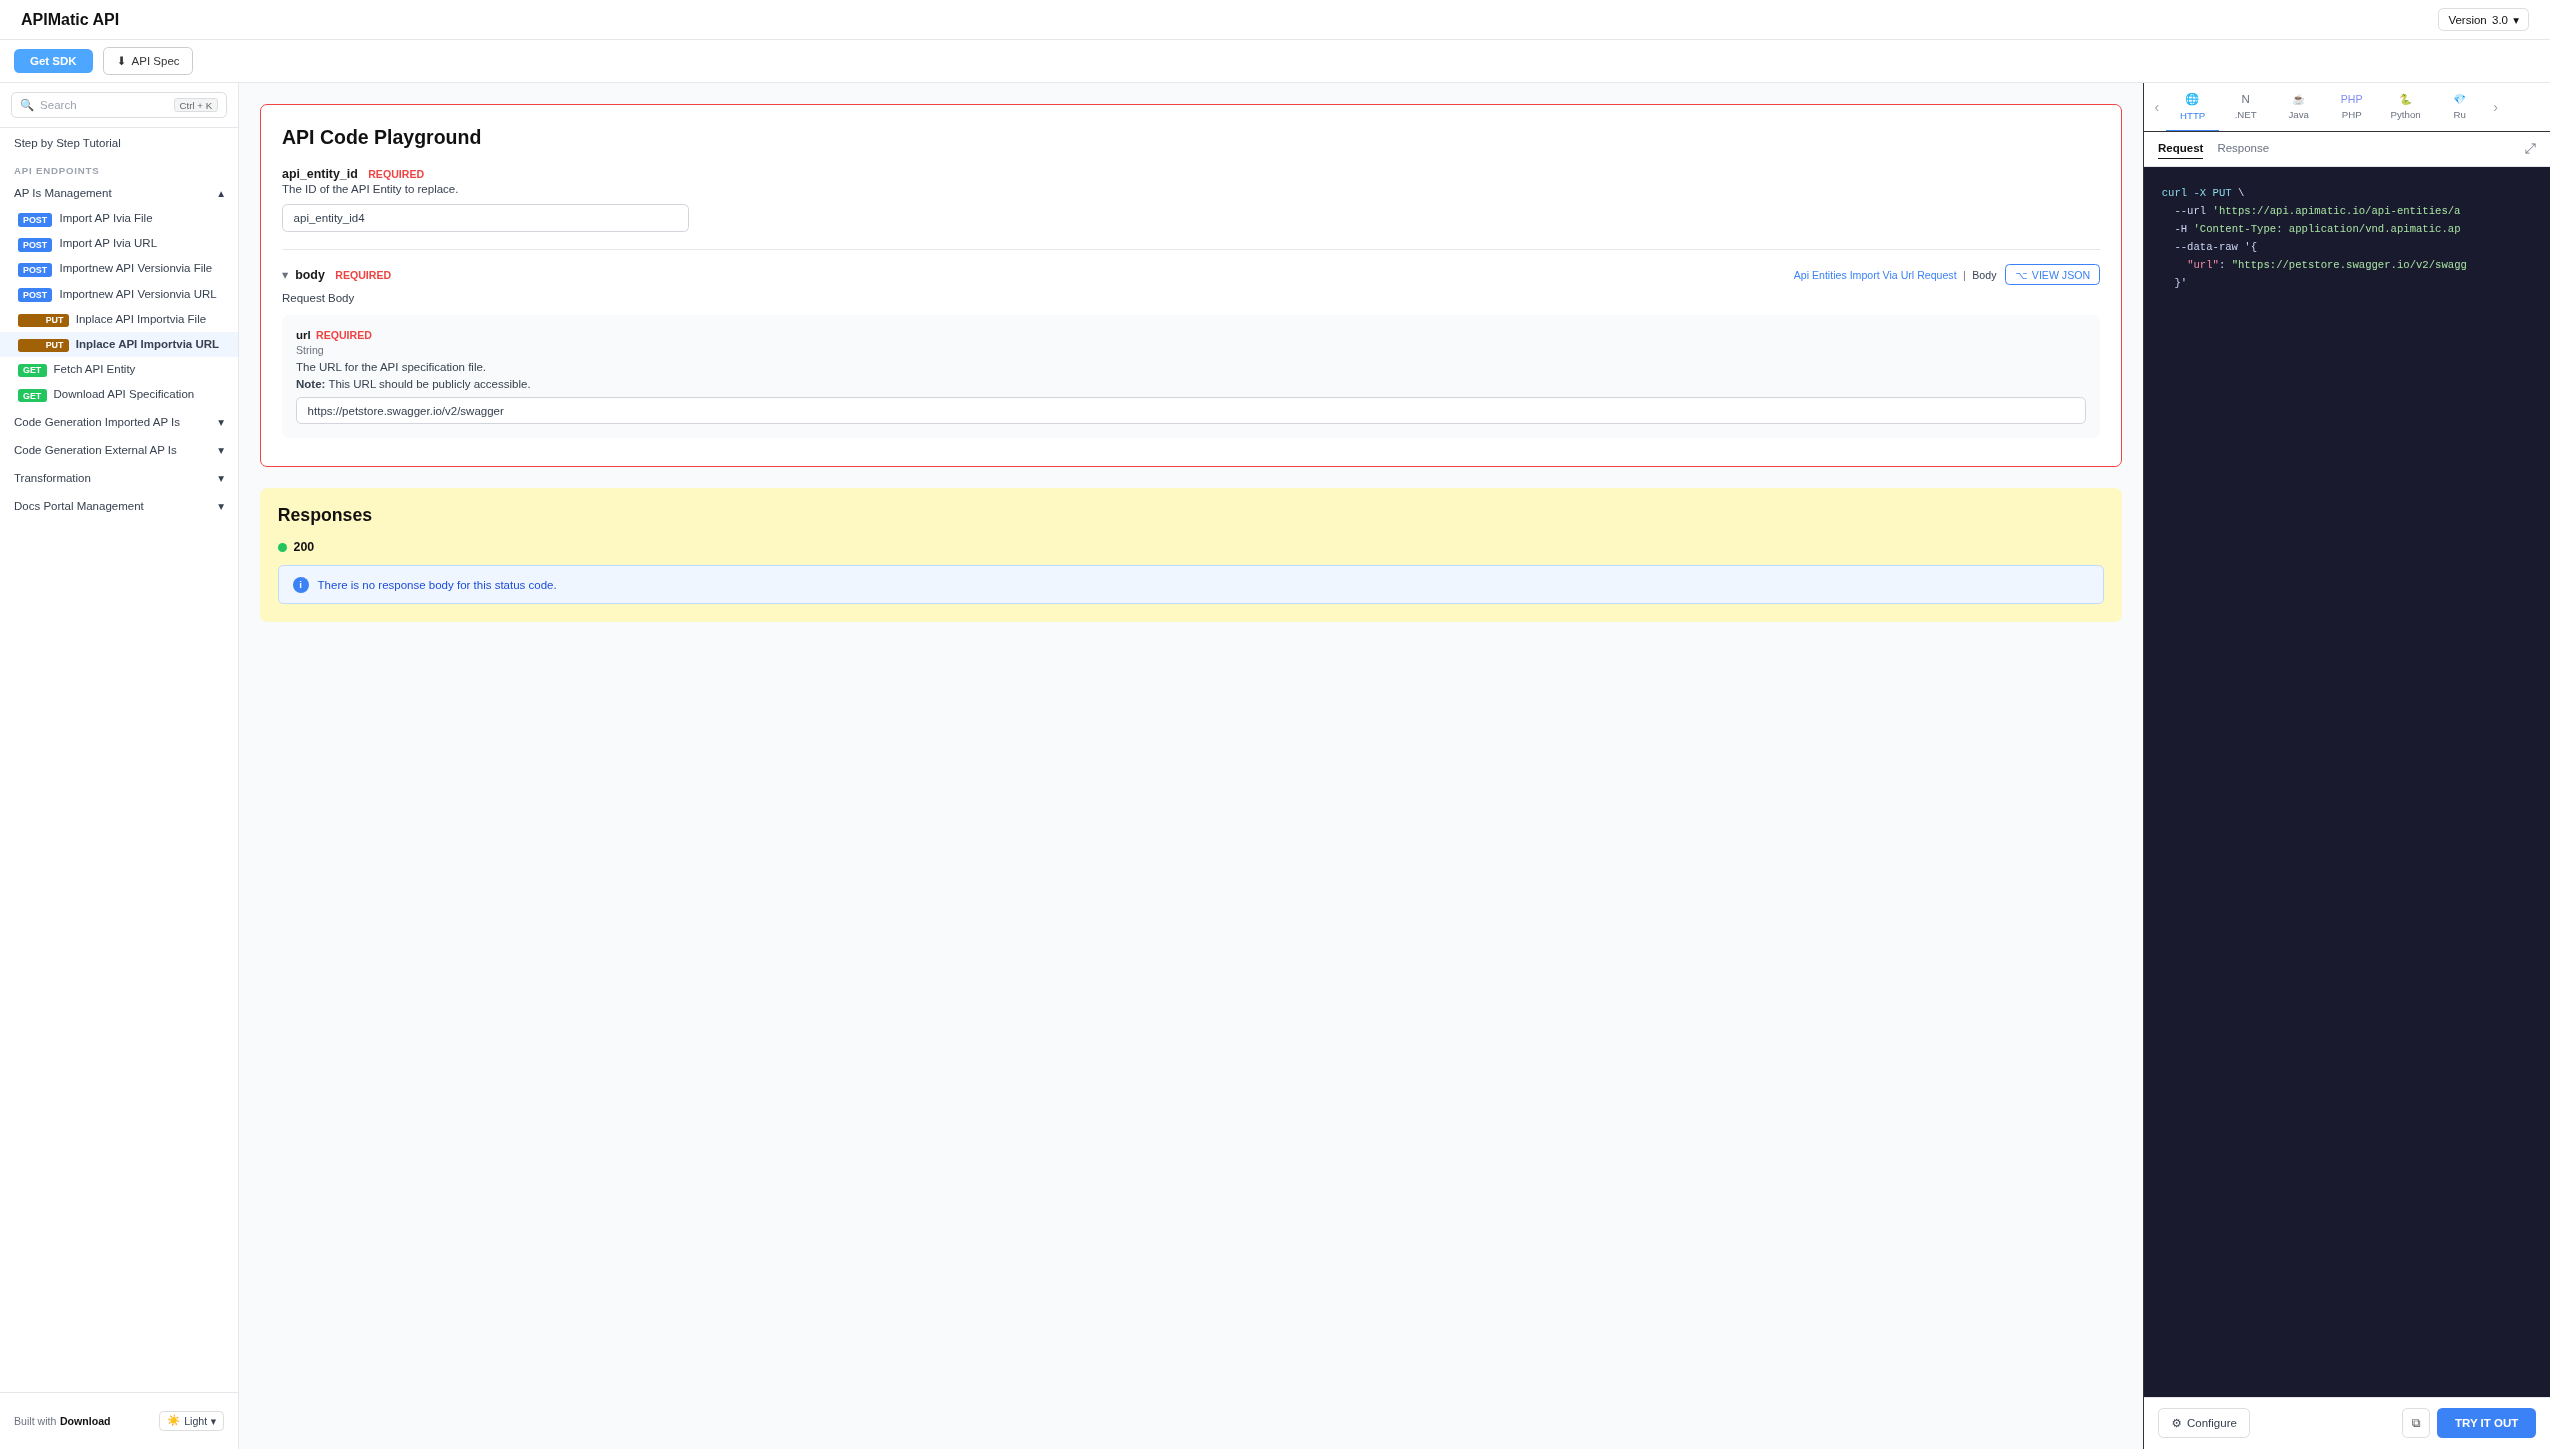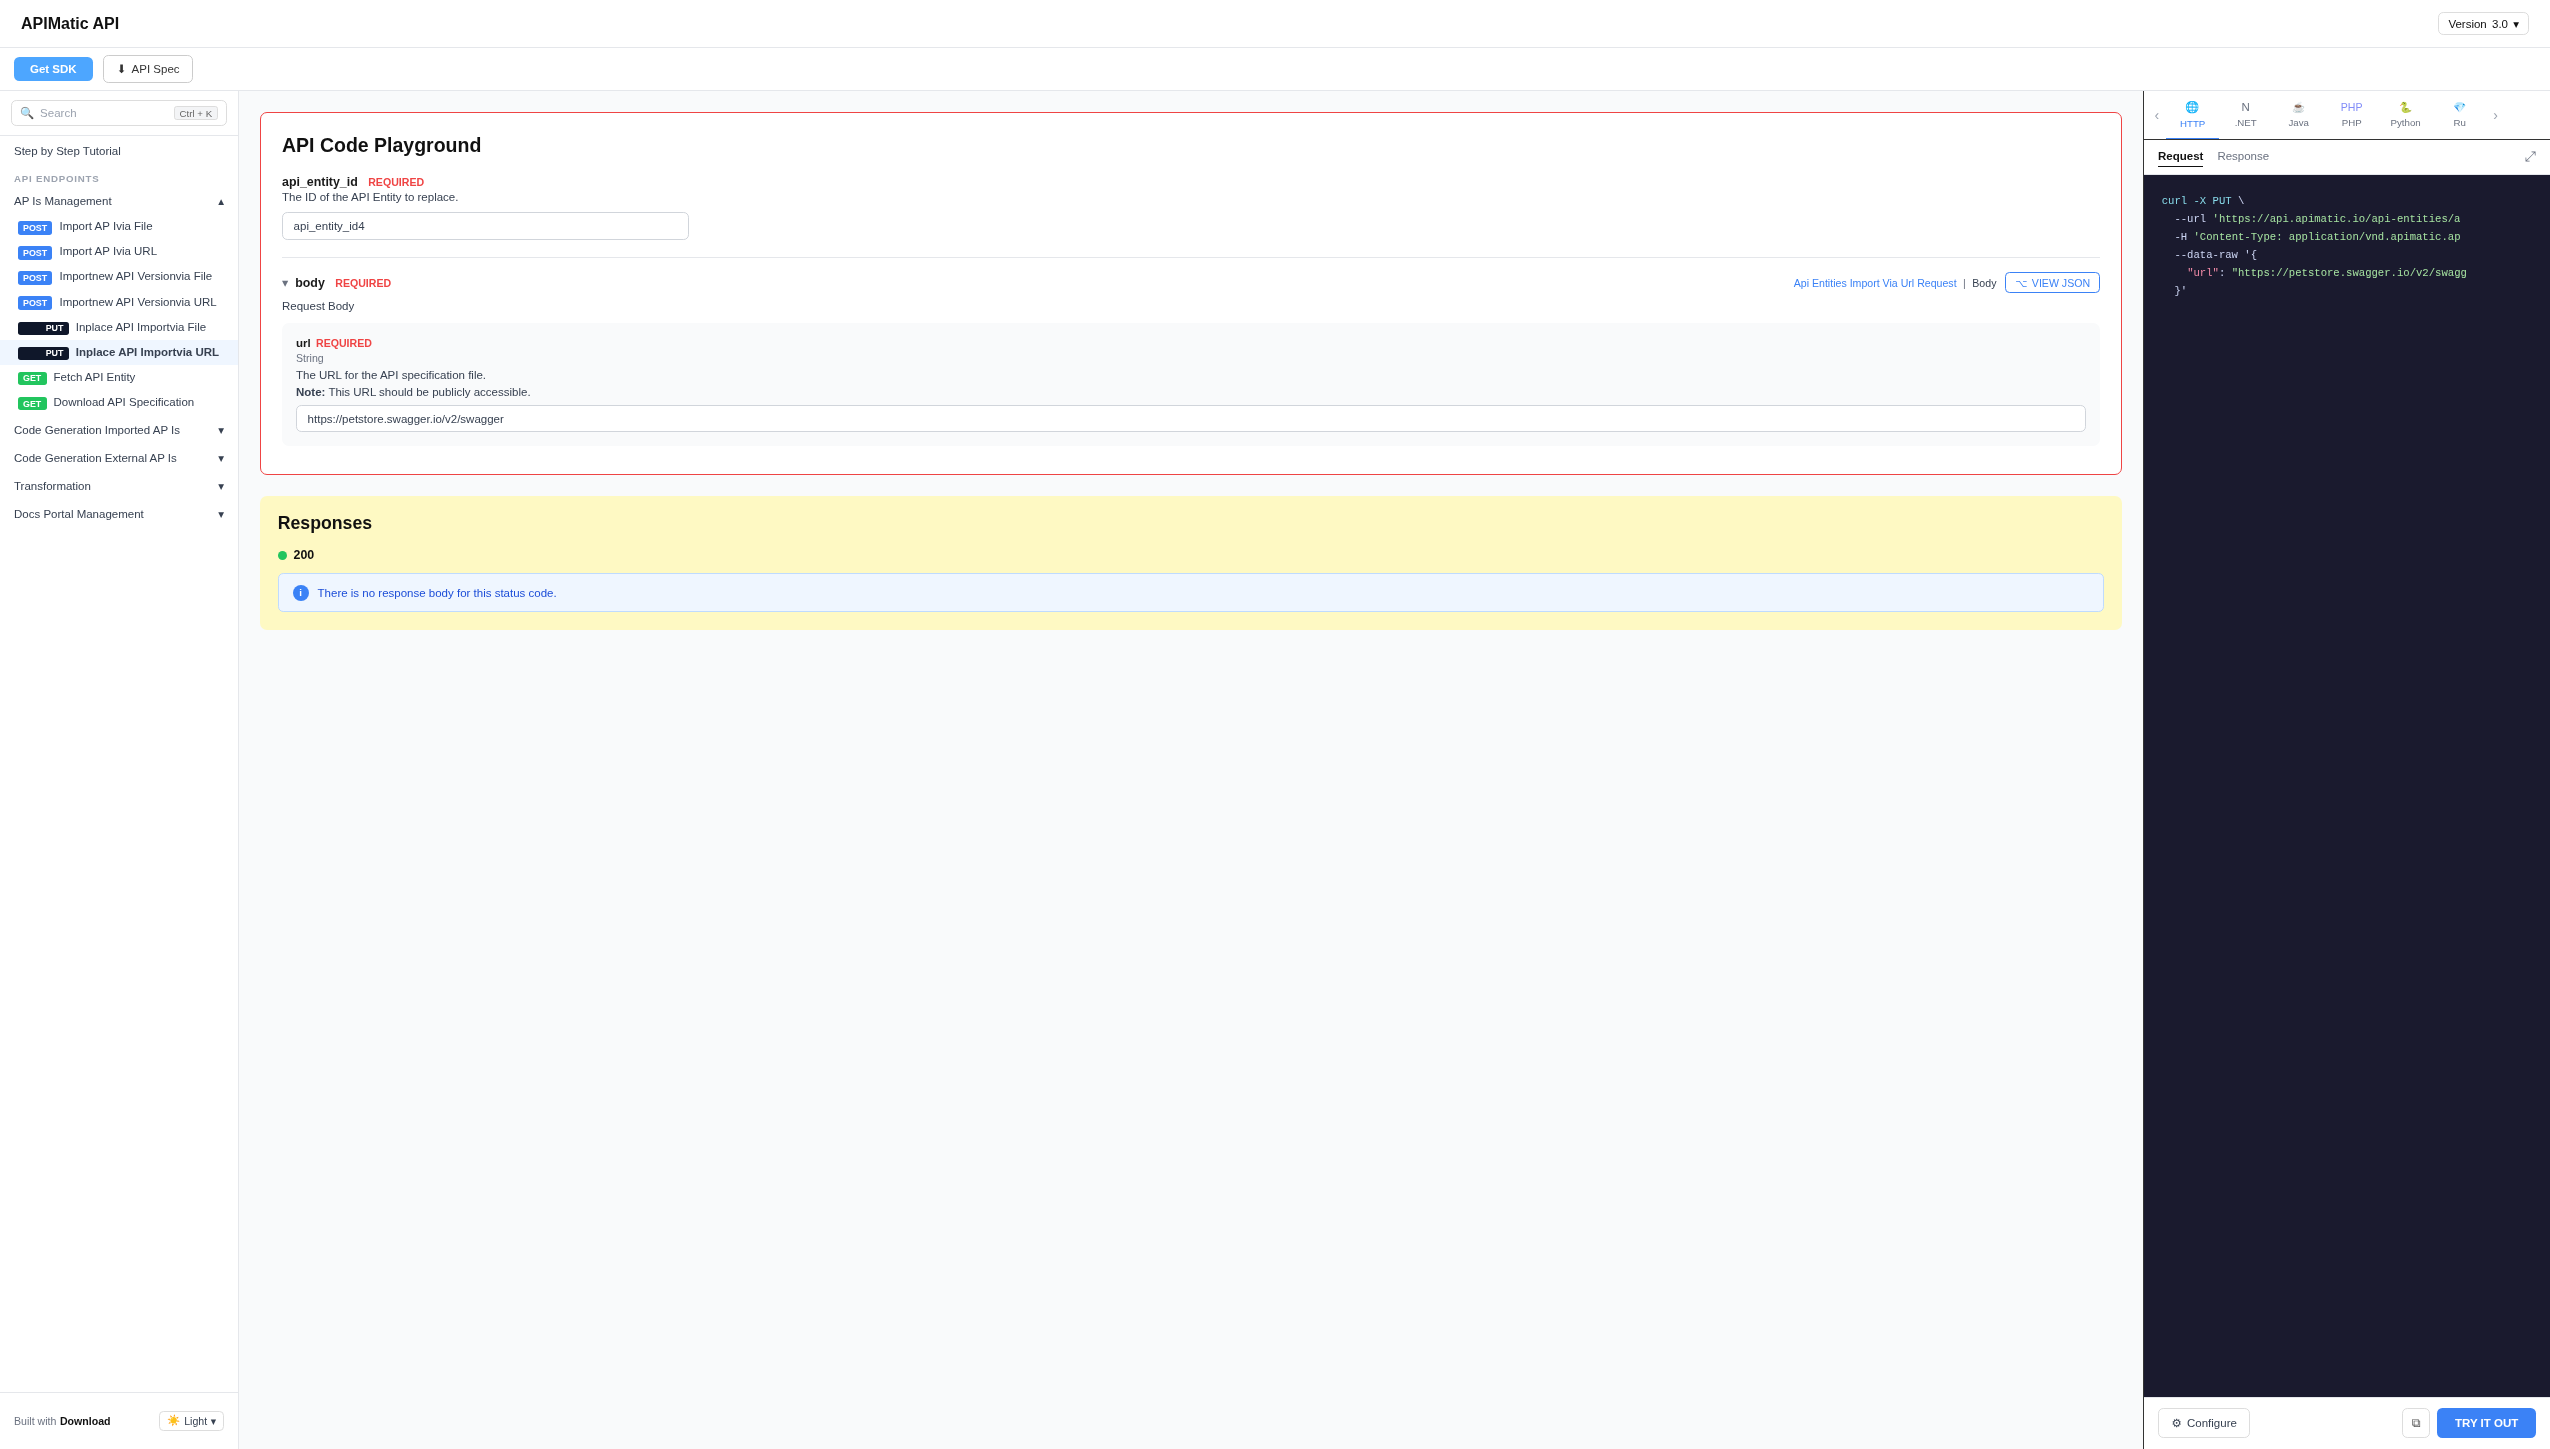--- a/index.html
+++ b/index.html
@@ -1,19 +1,19 @@
 <!DOCTYPE html>
 <html style="font-size:14px"><head>
   <meta charset="utf-8">
   <style>
     * { box-sizing: border-box; margin: 0; padding: 0; }
     body { font-family: -apple-system, BlinkMacSystemFont, 'Segoe UI', sans-serif; font-size: 12.4px; color: #1a1a1a; background: #fff; display: flex; flex-direction: column; height: 100vh; overflow: hidden; }
 
     
-    .top-bar { display: flex; align-items: center; justify-content: space-between; padding: 0 21px; height: 48px; border-bottom: 0.9px solid #e5e7eb; background: #fff; }
+    .top-bar { display: flex; align-items: center; justify-content: space-between; padding: 0 21px; height: 40px; border-bottom: 0.9px solid #e5e7eb; background: #fff; }
     .top-bar-title { font-size: 16px; font-weight: 600; color: #111; }
     .version-selector { display: flex; align-items: center; gap: 5.3px; font-size: 11.5px; color: #555; border: 0.9px solid #ddd; border-radius: 5.3px; padding: 3.5px 8.9px; cursor: pointer; }
     .version-selector span { color: #111; font-weight: 500; }
 
     
     .sub-bar { display: flex; align-items: center; gap: 10.6px; padding: 7px 14px; border-bottom: 0.9px solid #e5e7eb; background: #fff; }
     .btn-get-sdk { background: #4da6ff; color: #fff; border: none; border-radius: 5.3px; padding: 6.2px 16px; font-size: 11.5px; font-weight: 600; cursor: pointer; }
     .btn-api-spec { background: #fff; color: #333; border: 0.9px solid #ccc; border-radius: 5.3px; padding: 6.2px 12.4px; font-size: 11.5px; cursor: pointer; display: flex; align-items: center; gap: 5.3px; }
 
     
@@ -25,21 +25,21 @@
     .search-input { flex: 1; border: 0.9px solid #ddd; border-radius: 5.3px; padding: 4.4px 8.9px; font-size: 11.5px; display: flex; align-items: center; justify-content: space-between; color: #888; }
     .search-input .kbd { font-size: 9.7px; background: #f3f4f6; border: 0.9px solid #ddd; border-radius: 2.7px; padding: 0.9px 4.4px; color: #666; }
     .sidebar-link { padding: 8.9px 14px; font-size: 11.5px; color: #374151; cursor: pointer; }
     .sidebar-section { padding: 7px 14px 3.5px; font-size: 9.7px; font-weight: 700; color: #9ca3af; letter-spacing: 0.08em; text-transform: uppercase; }
     .sidebar-group { }
     .sidebar-group-header { display: flex; align-items: center; justify-content: space-between; padding: 7px 14px; font-size: 11.5px; font-weight: 500; color: #374151; cursor: pointer; }
     .sidebar-item { display: flex; align-items: flex-start; gap: 7px; padding: 5.3px 14px 5.3px 17.7px; font-size: 11.5px; color: #374151; cursor: pointer; }
     .sidebar-item.active { background: #eff6ff; font-weight: 600; }
     .badge { font-size: 8.9px; font-weight: 700; color: #fff; padding: 1.8px 5.3px; border-radius: 2.7px; flex-shrink: 0; margin-top: 0.9px; }
     .badge-post { background: #3b82f6; }
-    .badge-put { background: #0f172a; padding-left: 28px; }
+    .badge-put { background: #a16207; padding-left: 28px; }
     .badge-get { background: #22c55e; }
     .sidebar-footer { padding: 18px 14px; border-top: 0.9px solid #e5e7eb; margin-top: auto; display: flex; align-items: center; justify-content: space-between; font-size: 10.6px; color: #6b7280; }
     .sidebar-footer-brand { display: flex; align-items: center; gap: 3.5px; }
     .sidebar-footer-brand strong { color: #111; }
     .theme-selector { display: flex; align-items: center; gap: 3.5px; border: 0.9px solid #ddd; border-radius: 4.4px; padding: 2.7px 7px; cursor: pointer; font-size: 10.6px; color: #374151; }
 
     
     .content { flex: 1; overflow-y: auto; background: #f9fafb; padding: 21px; }
     .playground-card { background: #fff; border: 1.8px solid #ef4444; border-radius: 7px; padding: 21px; margin-bottom: 21px; }
     .playground-title { font-size: 19.5px; font-weight: 700; color: #111; margin-bottom: 17.7px; }

